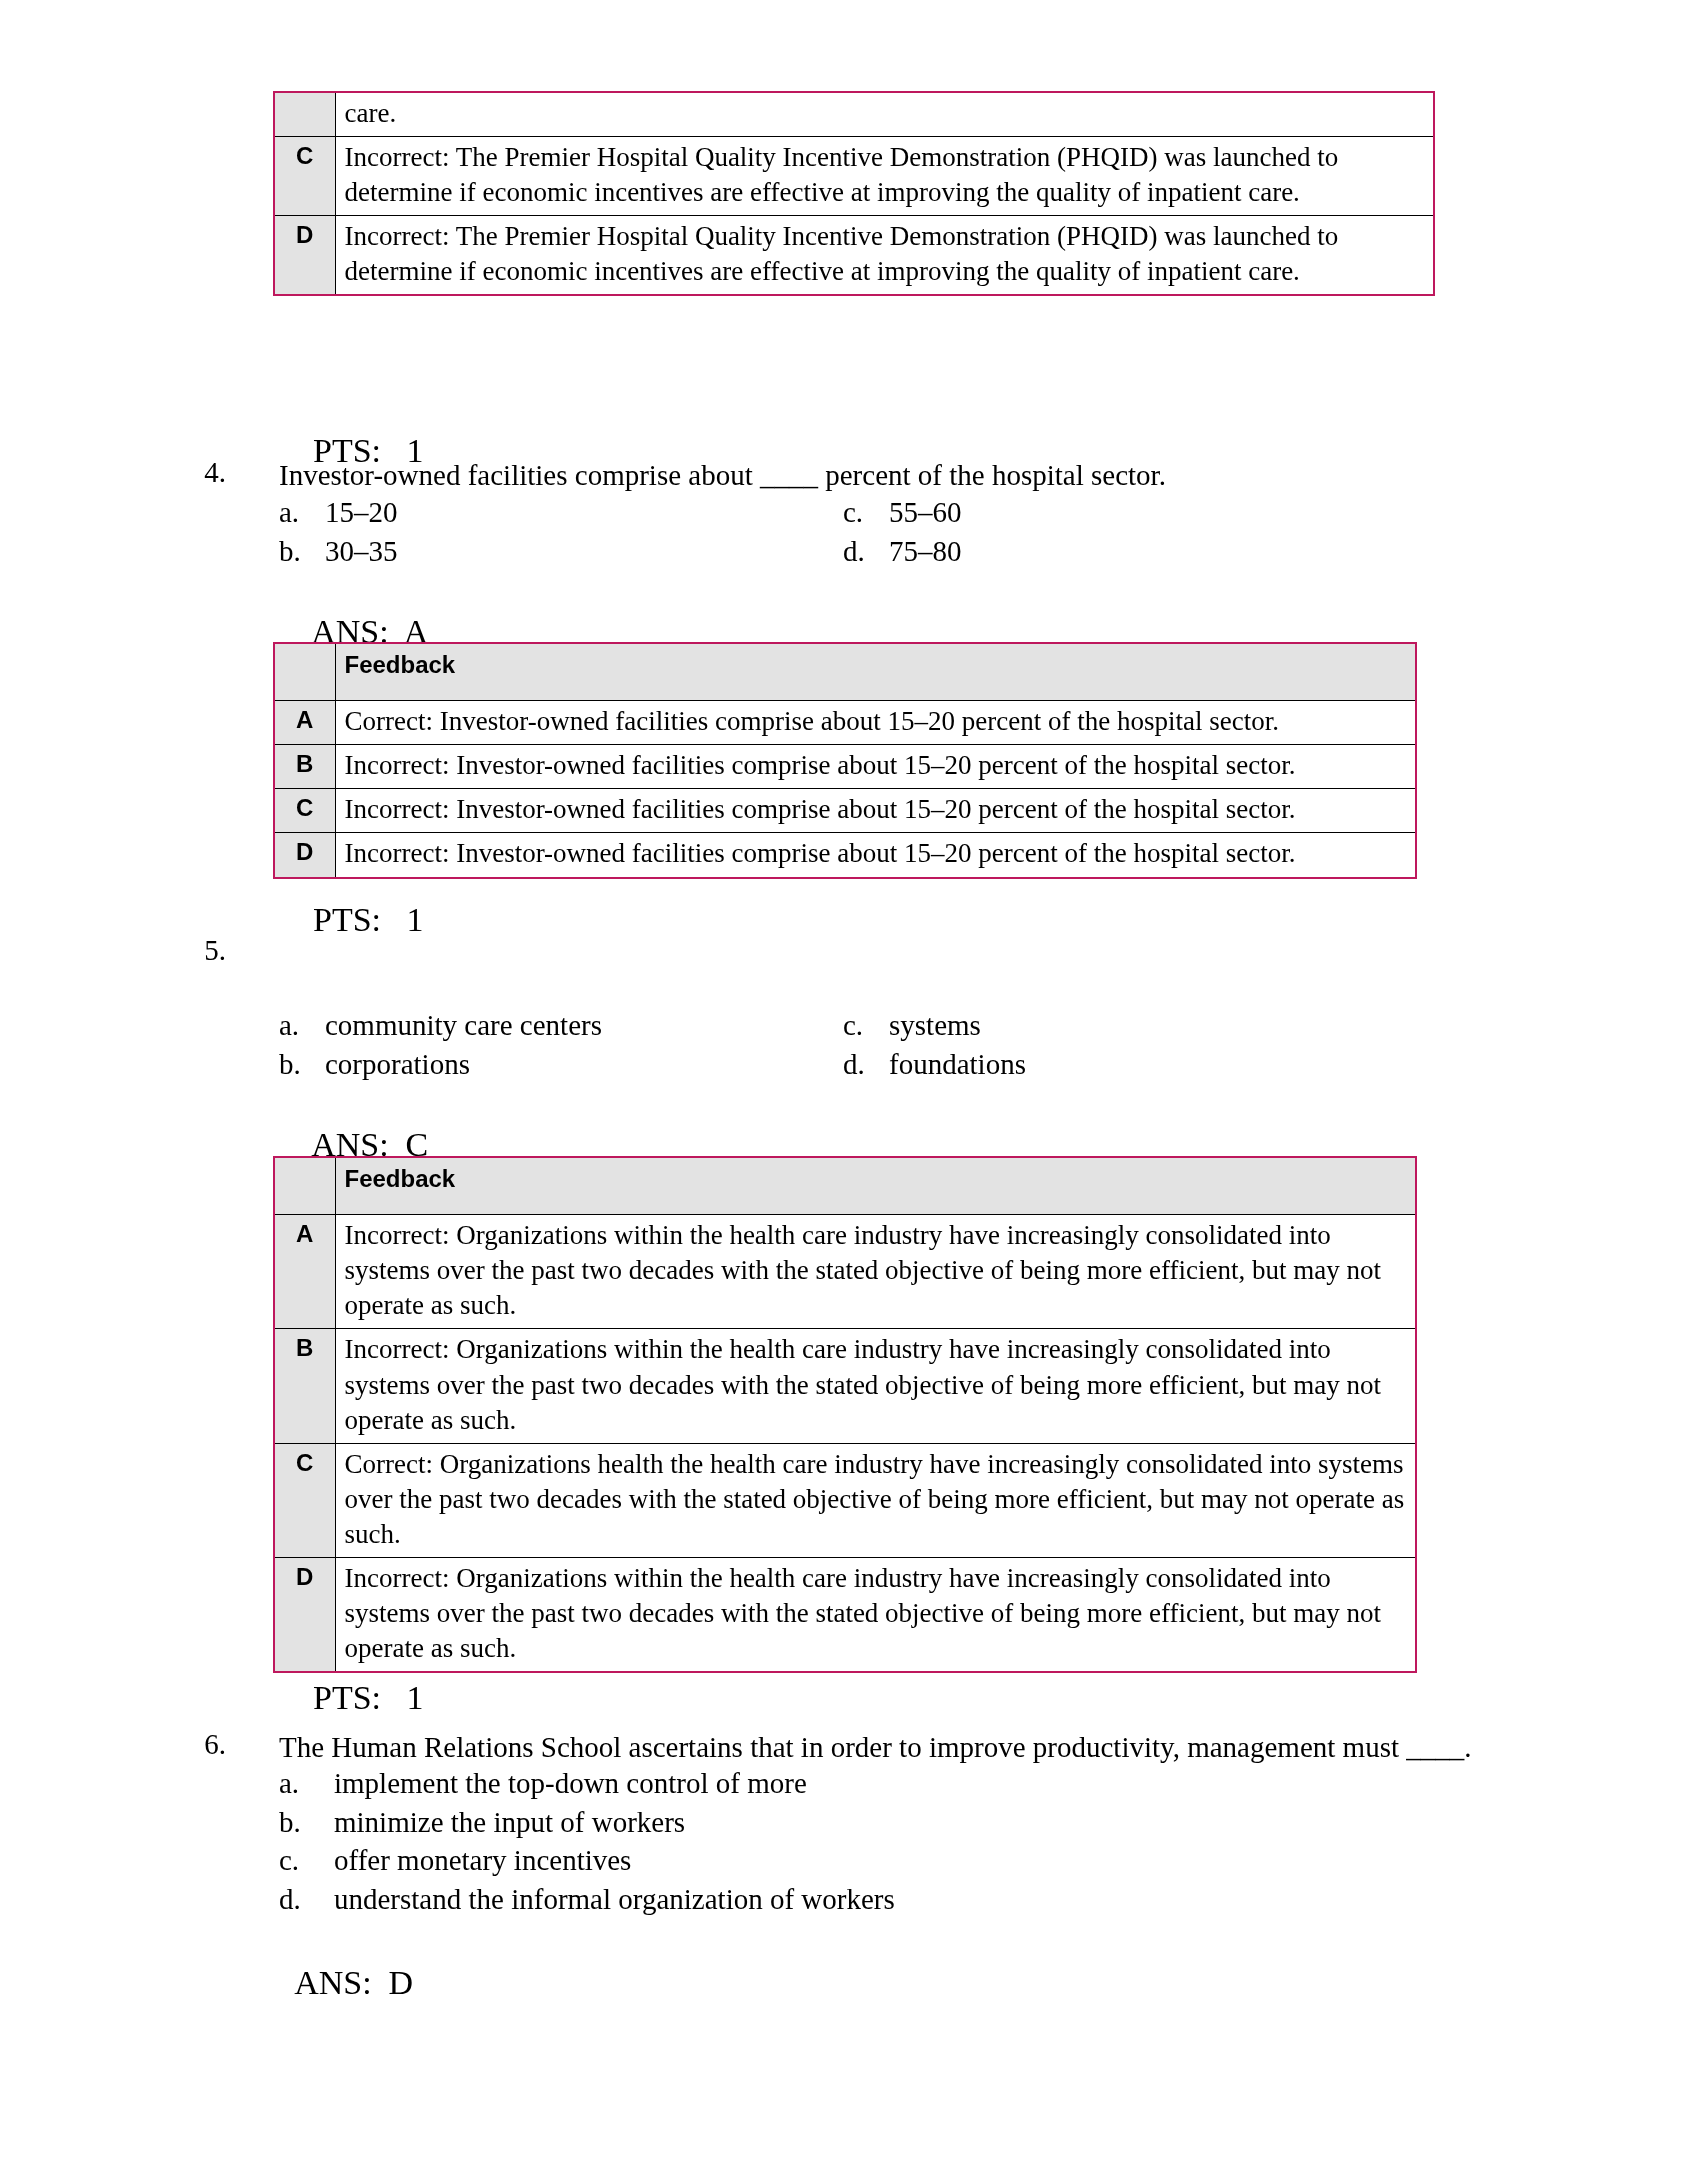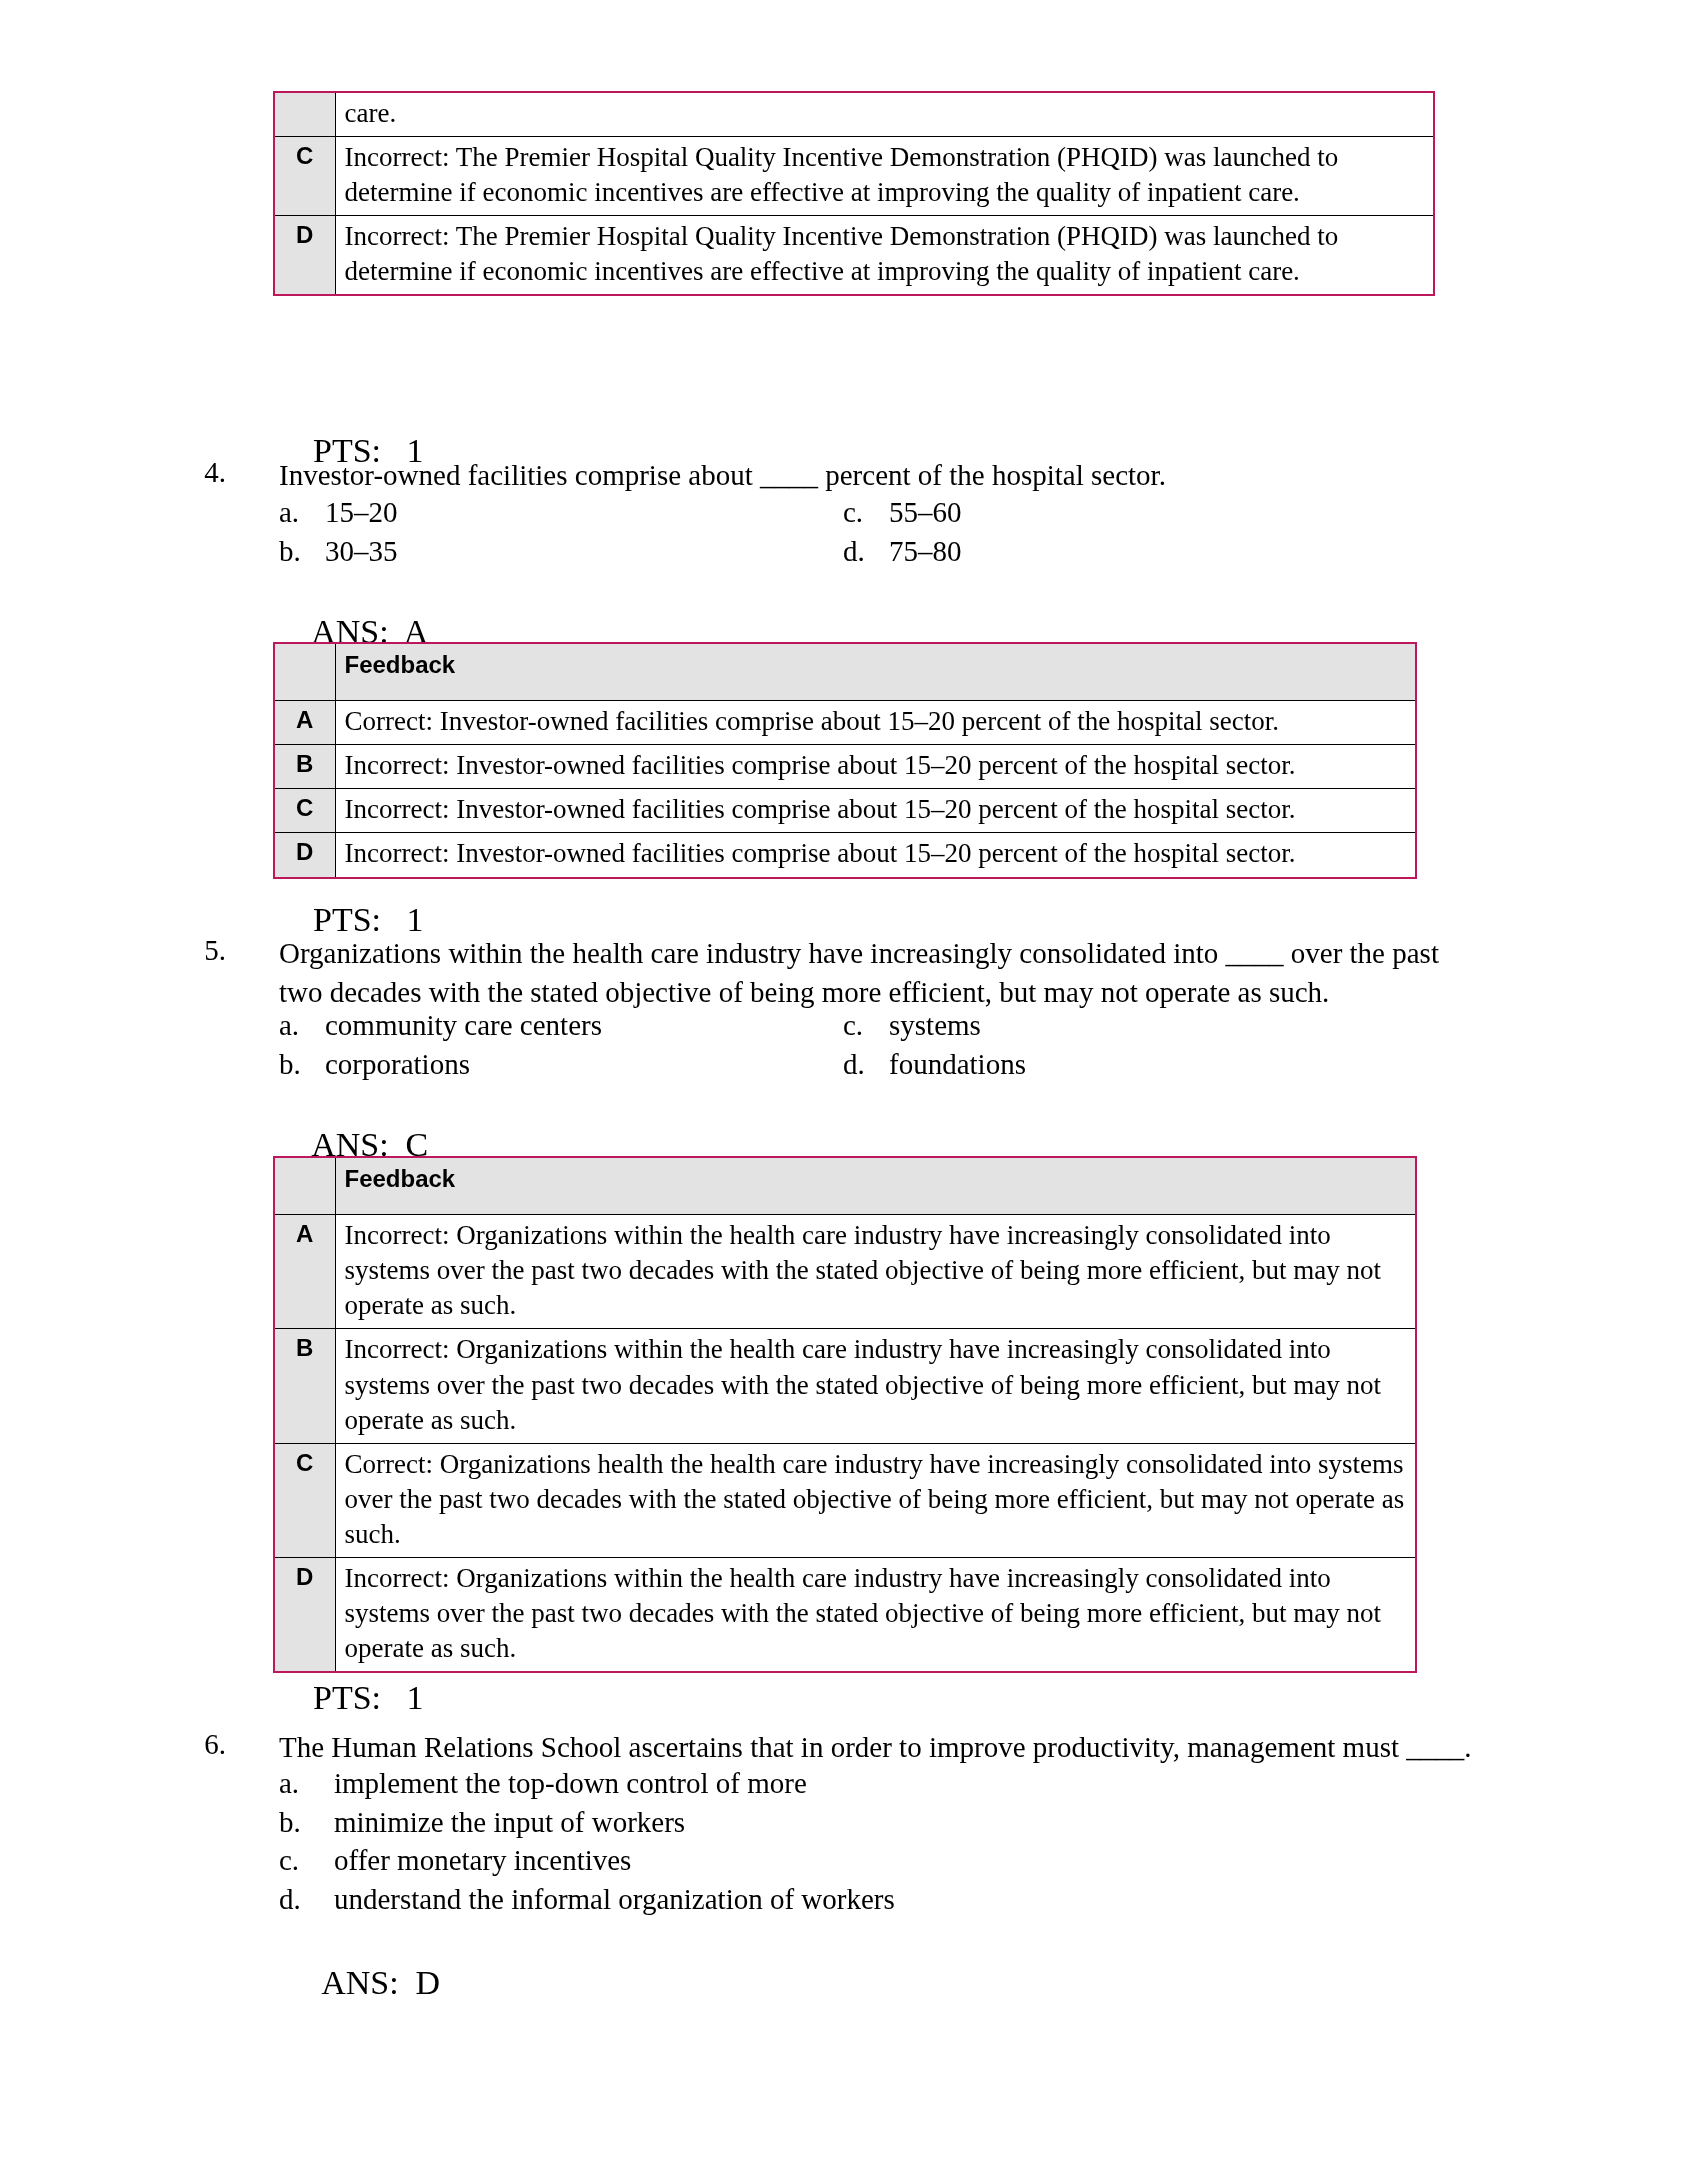--- a/index.html
+++ b/index.html
@@ -197,21 +197,20 @@
         <td>Incorrect: Investor-owned facilities comprise about 15–20 percent of the hospital sector.</td>
       </tr>
     </tbody>
   </table>
 
   <div class="ptsline" style="left:279px; top:863px;">
     <span>PTS:</span><span>   </span><span>1</span>
   </div>
 
   <div class="qnum" style="left:184px; top:934px;">5.</div>
-  <div class="qstem" style="left:279px; top:934px; width:1186px;">Organizations within the health care industry have increasingly consolidated into ____ over the past two decades with the stated objective of being more efficient, but may not operate as such.</div>
 
   <div class="choices" style="left:279px; top:1006px; width:1158px;">
     <div class="row">
       <div class="col" style="width:564px;">
         <span class="ltr">a.</span>
         <span class="txt">community care centers</span>
       </div>
       <div class="col" style="width:554px;">
         <span class="ltr">c.</span>
         <span class="txt">systems</span>
@@ -289,18 +288,18 @@
       </div>
     </div>
     <div class="row">
       <div class="col">
         <span class="ltr">d.</span>
         <span class="txt">understand the informal organization of workers</span>
       </div>
     </div>
   </div>
 
-  <div class="ansline" style="left:289px; top:1926px;">
+  <div class="ansline" style="left:262px; top:1926px;">
     <span>ANS:</span><span>  </span><span>D</span>
   </div>
 
 </div>
 
 
 </body></html>

